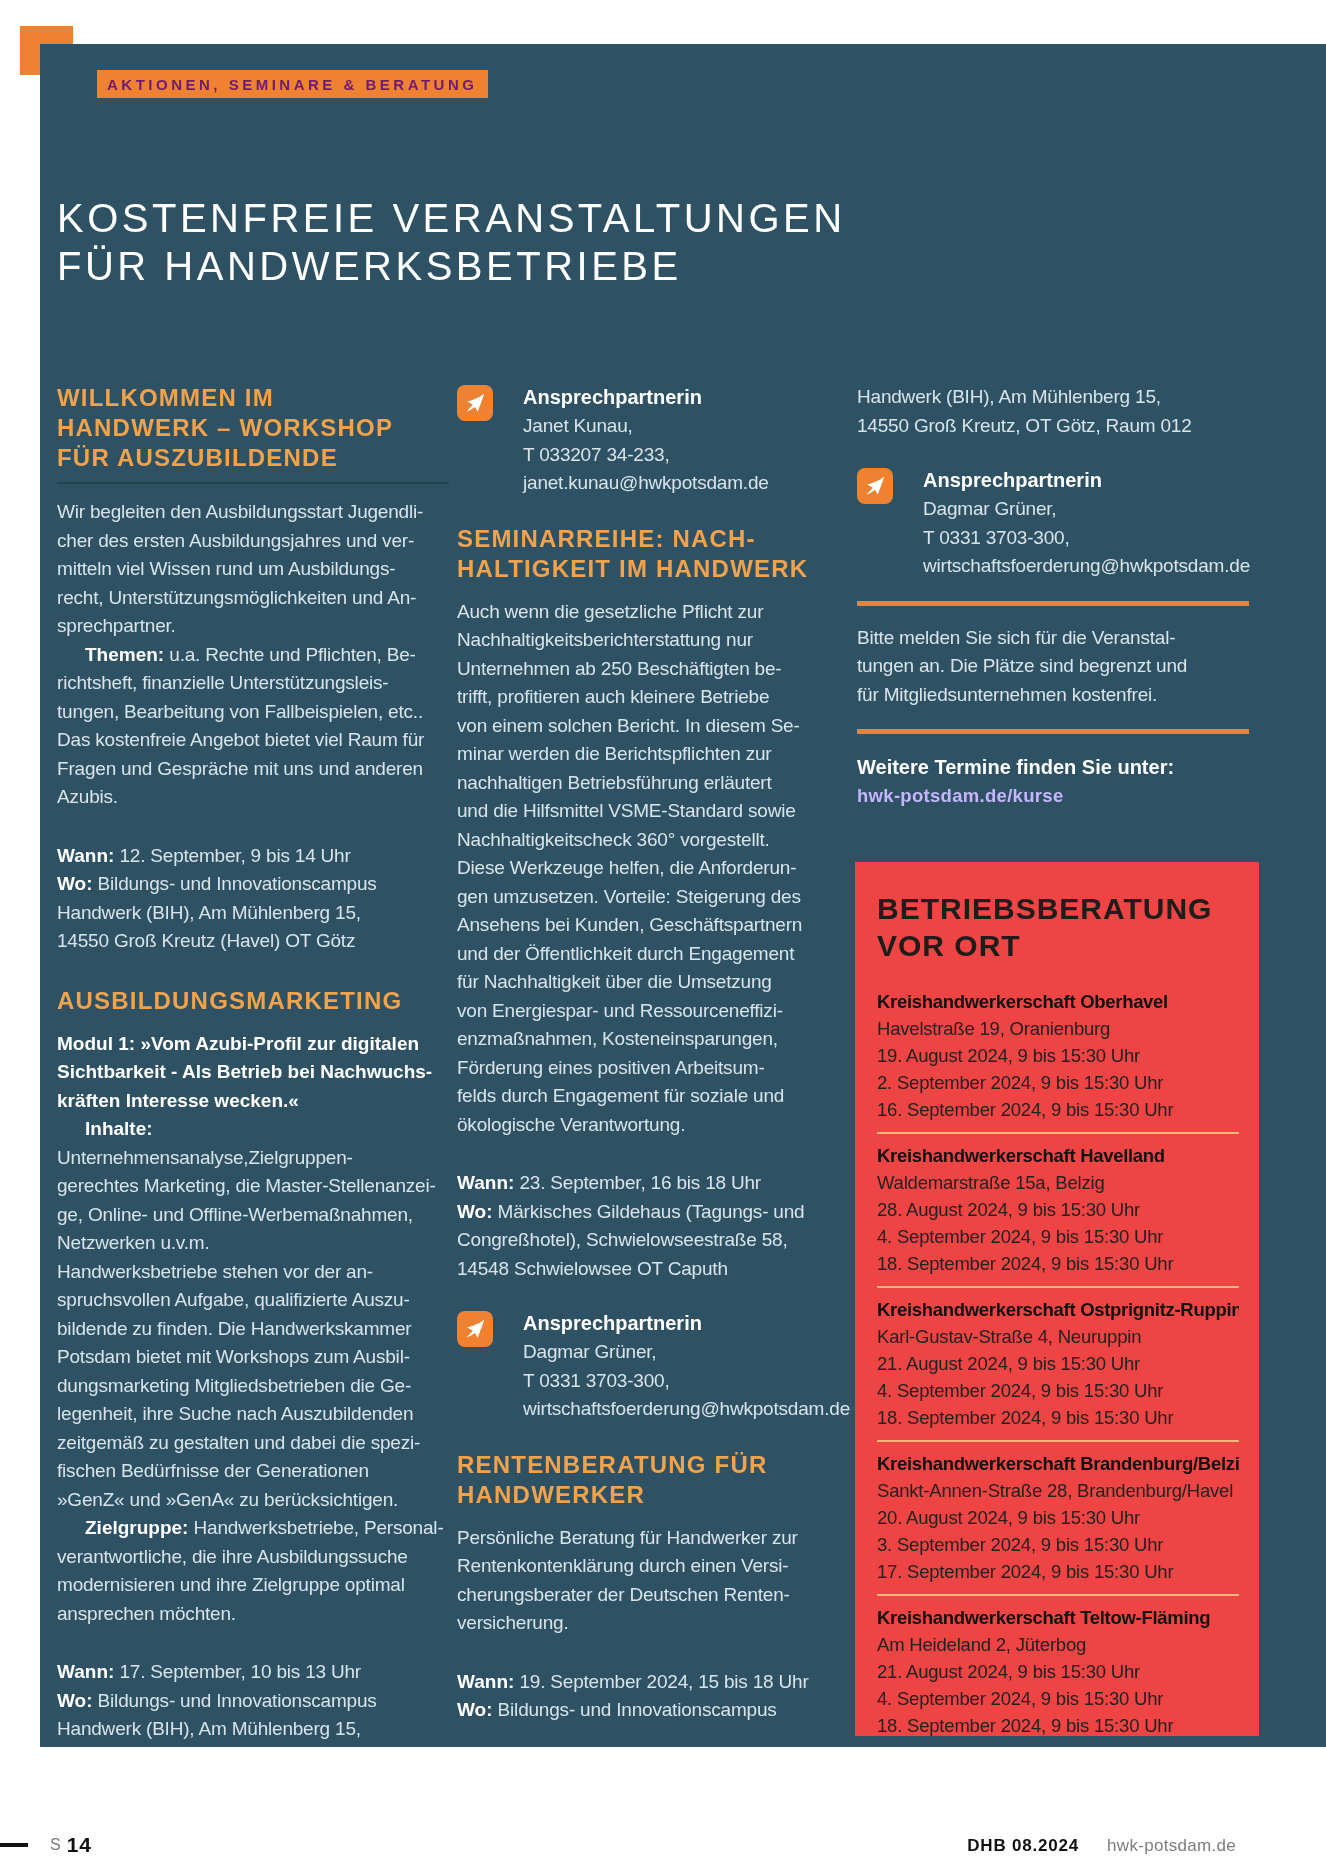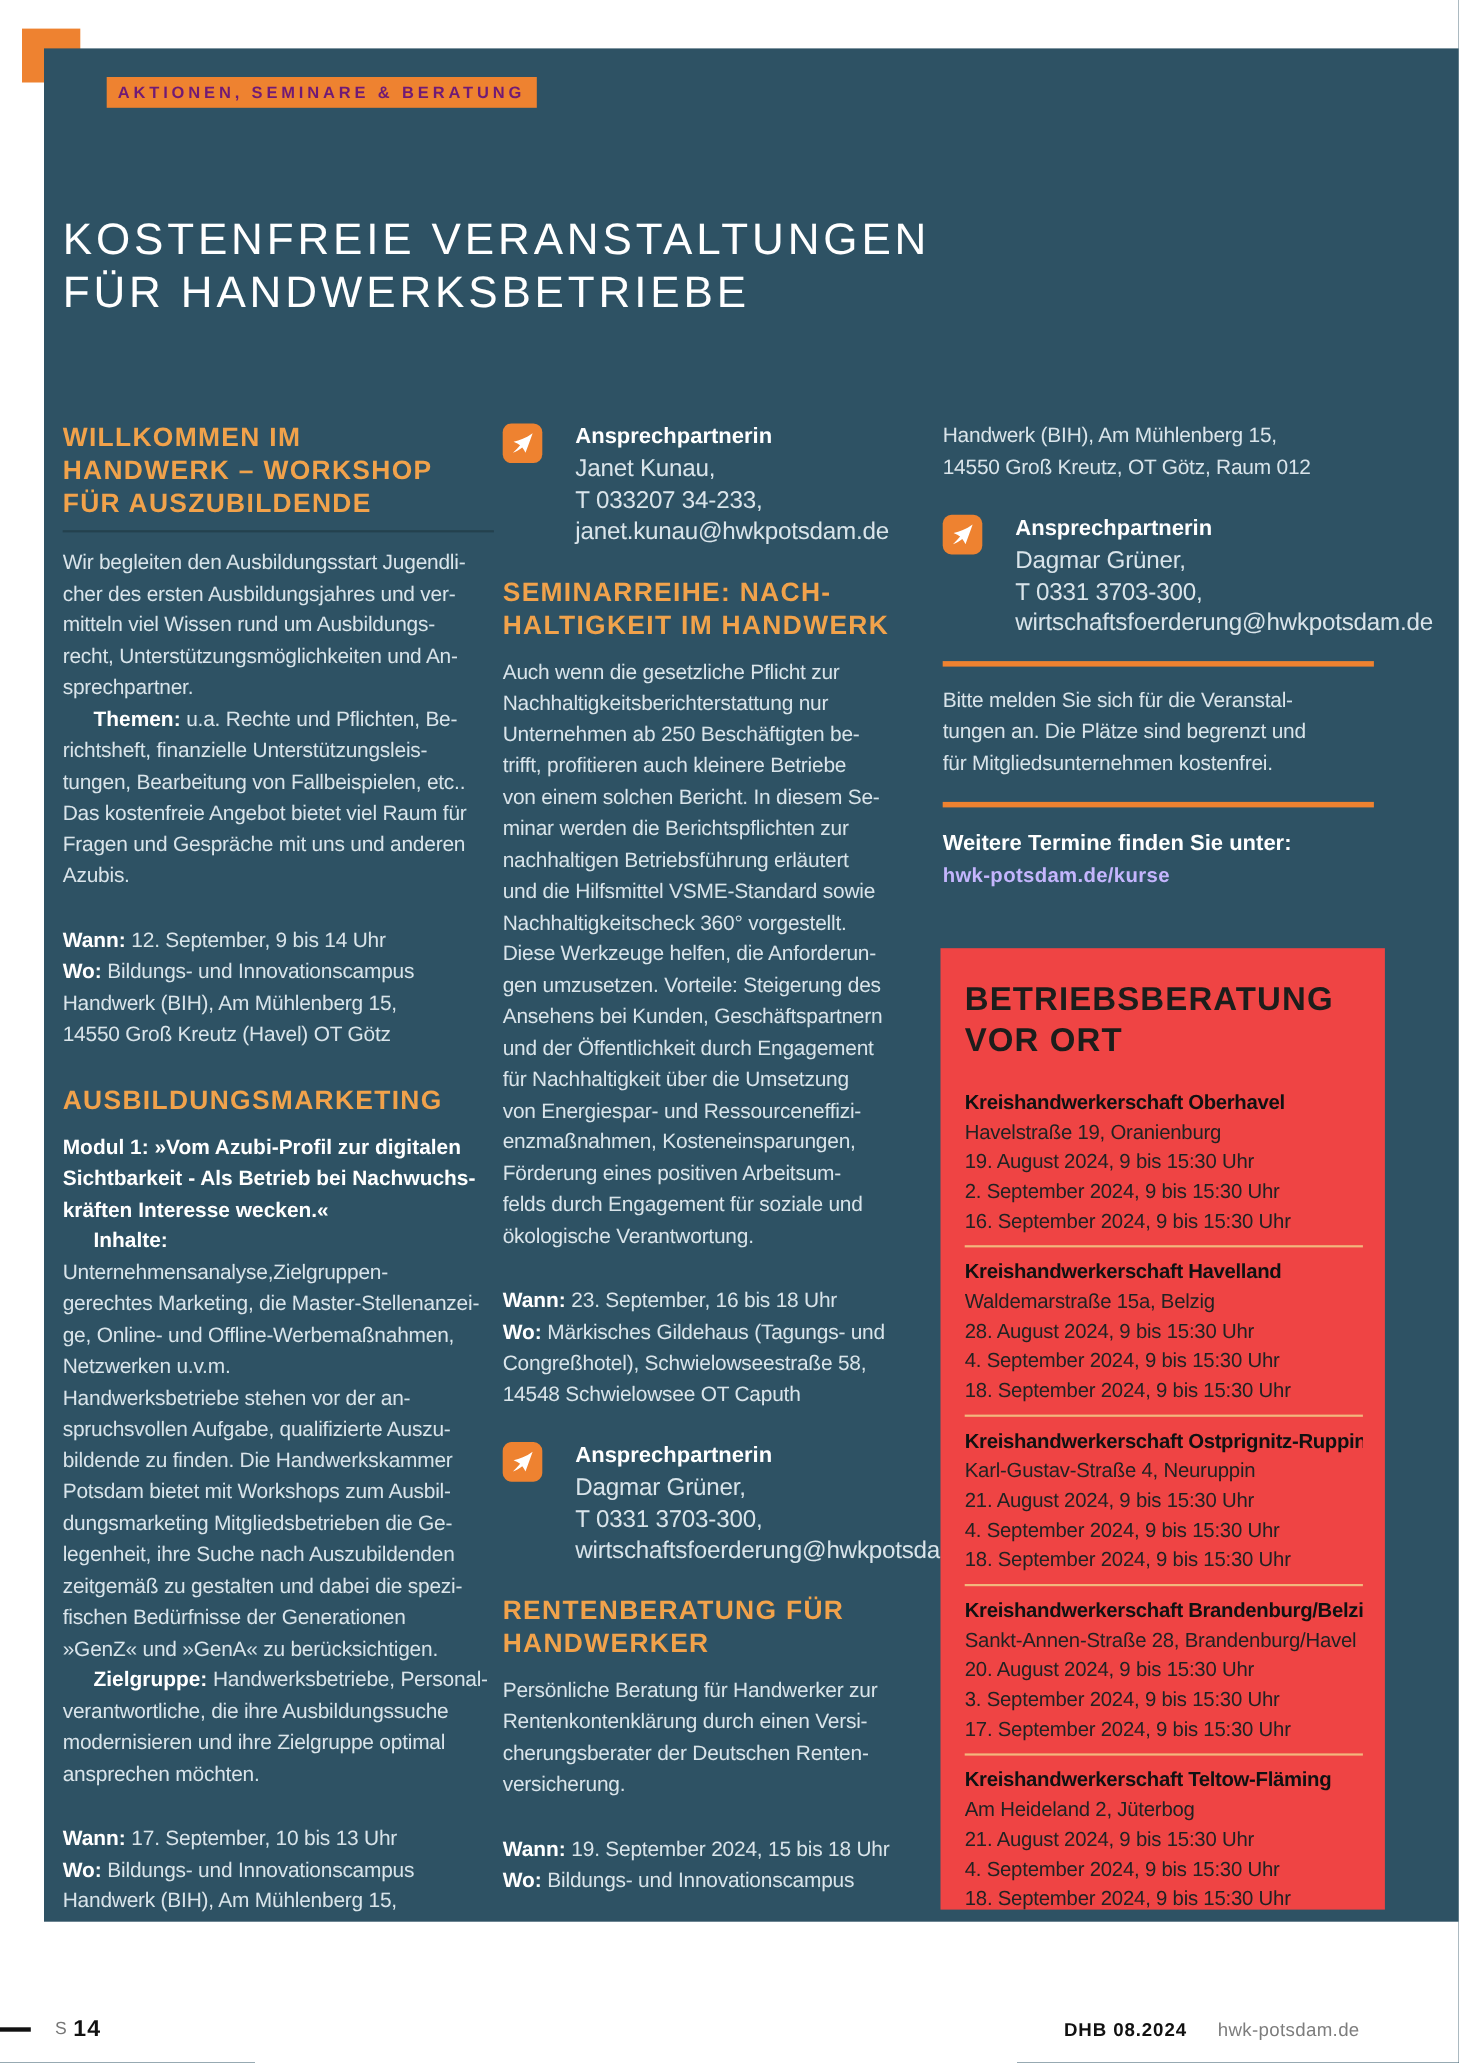--- a/index.html
+++ b/index.html
@@ -39,21 +39,21 @@
   .mt-26 { margin-top:26px; }
   .mt-30 { margin-top:30px; }
 
   .contact { display:flex; gap:30px; }
   .cicon {
     width:36px; height:36px; background:#ee8230; border-radius:8px; flex:none;
     display:flex; align-items:center; justify-content:center; margin-top:2px;
   }
   .cicon svg { width:26px; height:26px; }
   .ctitle { color:#ffffff; font-weight:bold; font-size:20px; line-height:29px; }
-  .cline { color:#d9e4ea; font-size:22px; line-height:28.5px; letter-spacing:-0.2px; }
+  .cline { color:#d9e4ea; font-size:19px; line-height:28.5px; letter-spacing:-0.2px; }
 
   .orule { height:5px; background:#ee8230; margin:20px 0 18px; }
   .more-label { color:#ffffff; font-weight:bold; font-size:20px; line-height:30px; }
   .more-link { color:#c4b5fd; font-weight:bold; font-size:18.5px; line-height:28px; letter-spacing:0.3px; }
 
   .infobox {
     position:absolute; left:815px; top:818px; width:404px; height:874px;
     background:#ef4444; box-sizing:border-box; padding:28px 20px 16px 22px;
   }
   .box-title { color:#1d1d1b; font-size:30px; font-weight:bold; line-height:37px; letter-spacing:1px; margin:0 0 24px; }

